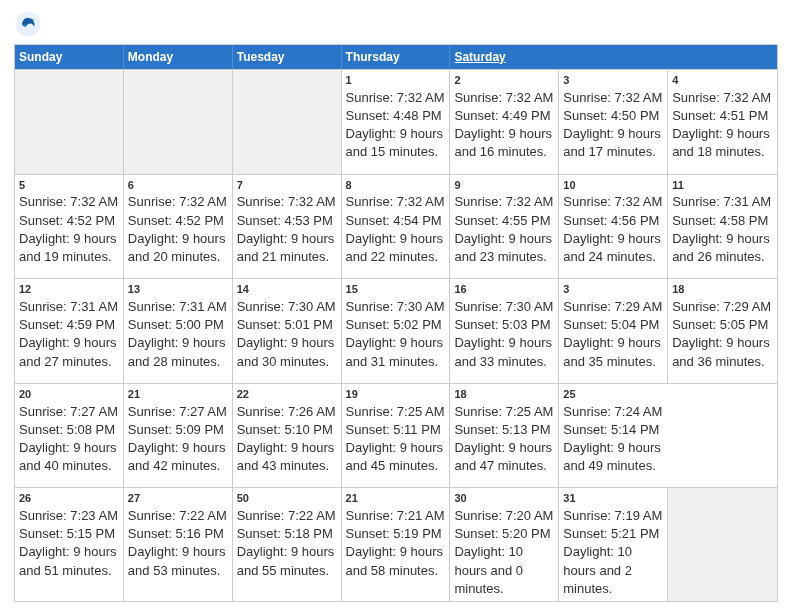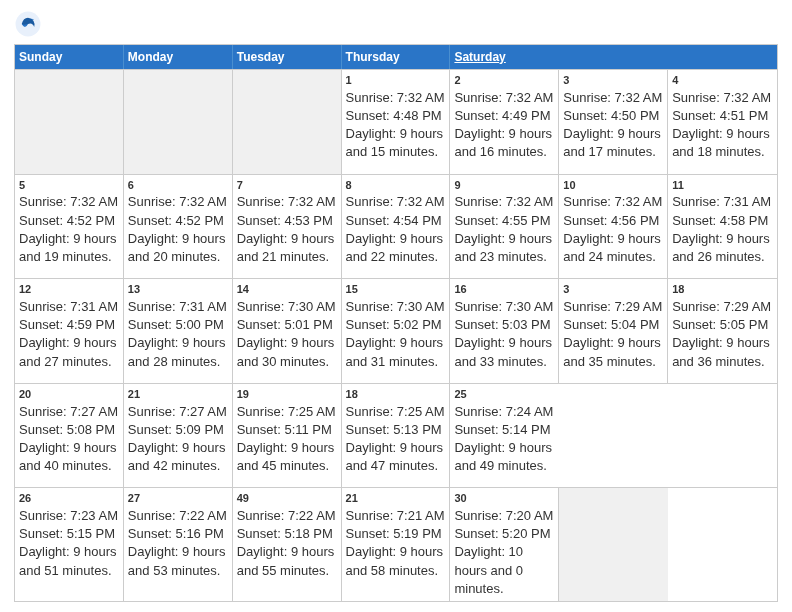--- a/index.html
+++ b/index.html
@@ -228,20 +228,24 @@
         <div class="cal-row">
           <div class="cal-cell">
             <div class="day-num">20</div>
             <div class="cell-text">Sunrise: 7:27 AM<br>Sunset: 5:08 PM<br>Daylight: 9 hours and 40 minutes.</div>
           </div>
           <div class="cal-cell">
             <div class="day-num">21</div>
             <div class="cell-text">Sunrise: 7:27 AM<br>Sunset: 5:09 PM<br>Daylight: 9 hours and 42 minutes.</div>
           </div>
           <div class="cal-cell">
+            <div class="day-num">22</div>
+            <div class="cell-text">Sunrise: 7:26 AM<br>Sunset: 5:10 PM<br>Daylight: 9 hours and 43 minutes.</div>
+          </div>
+          <div class="cal-cell">
             <div class="day-num">19</div>
             <div class="cell-text">Sunrise: 7:25 AM<br>Sunset: 5:11 PM<br>Daylight: 9 hours and 45 minutes.</div>
           </div>
           <div class="cal-cell">
             <div class="day-num">18</div>
             <div class="cell-text">Sunrise: 7:25 AM<br>Sunset: 5:13 PM<br>Daylight: 9 hours and 47 minutes.</div>
           </div>
           <div class="cal-cell">
             <div class="day-num">25</div>
             <div class="cell-text">Sunrise: 7:24 AM<br>Sunset: 5:14 PM<br>Daylight: 9 hours and 49 minutes.</div>
@@ -250,28 +254,32 @@
         <div class="cal-row">
           <div class="cal-cell">
             <div class="day-num">26</div>
             <div class="cell-text">Sunrise: 7:23 AM<br>Sunset: 5:15 PM<br>Daylight: 9 hours and 51 minutes.</div>
           </div>
           <div class="cal-cell">
             <div class="day-num">27</div>
             <div class="cell-text">Sunrise: 7:22 AM<br>Sunset: 5:16 PM<br>Daylight: 9 hours and 53 minutes.</div>
           </div>
           <div class="cal-cell">
-            <div class="day-num">49</div>
+            <div class="day-num">50</div>
             <div class="cell-text">Sunrise: 7:22 AM<br>Sunset: 5:18 PM<br>Daylight: 9 hours and 55 minutes.</div>
           </div>
           <div class="cal-cell">
             <div class="day-num">21</div>
             <div class="cell-text">Sunrise: 7:21 AM<br>Sunset: 5:19 PM<br>Daylight: 9 hours and 58 minutes.</div>
           </div>
           <div class="cal-cell">
             <div class="day-num">30</div>
             <div class="cell-text">Sunrise: 7:20 AM<br>Sunset: 5:20 PM<br>Daylight: 10 hours and 0 minutes.</div>
+          </div>
+          <div class="cal-cell">
+            <div class="day-num">31</div>
+            <div class="cell-text">Sunrise: 7:19 AM<br>Sunset: 5:21 PM<br>Daylight: 10 hours and 2 minutes.</div>
           </div>
           <div class="cal-cell empty shaded"></div>
         </div>
       </div>
   </div>
 </div>
 
 </body></html>

